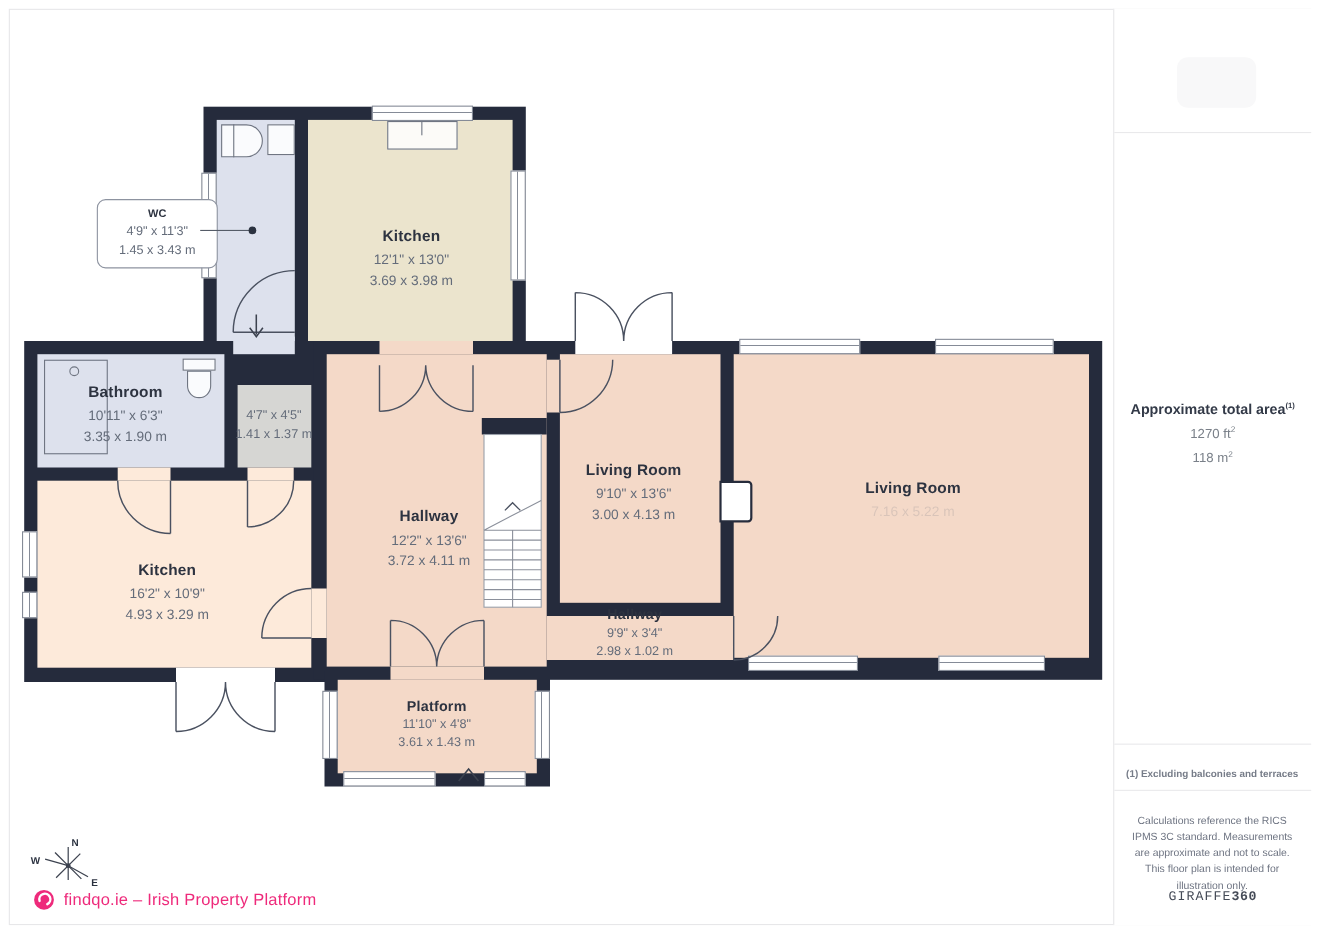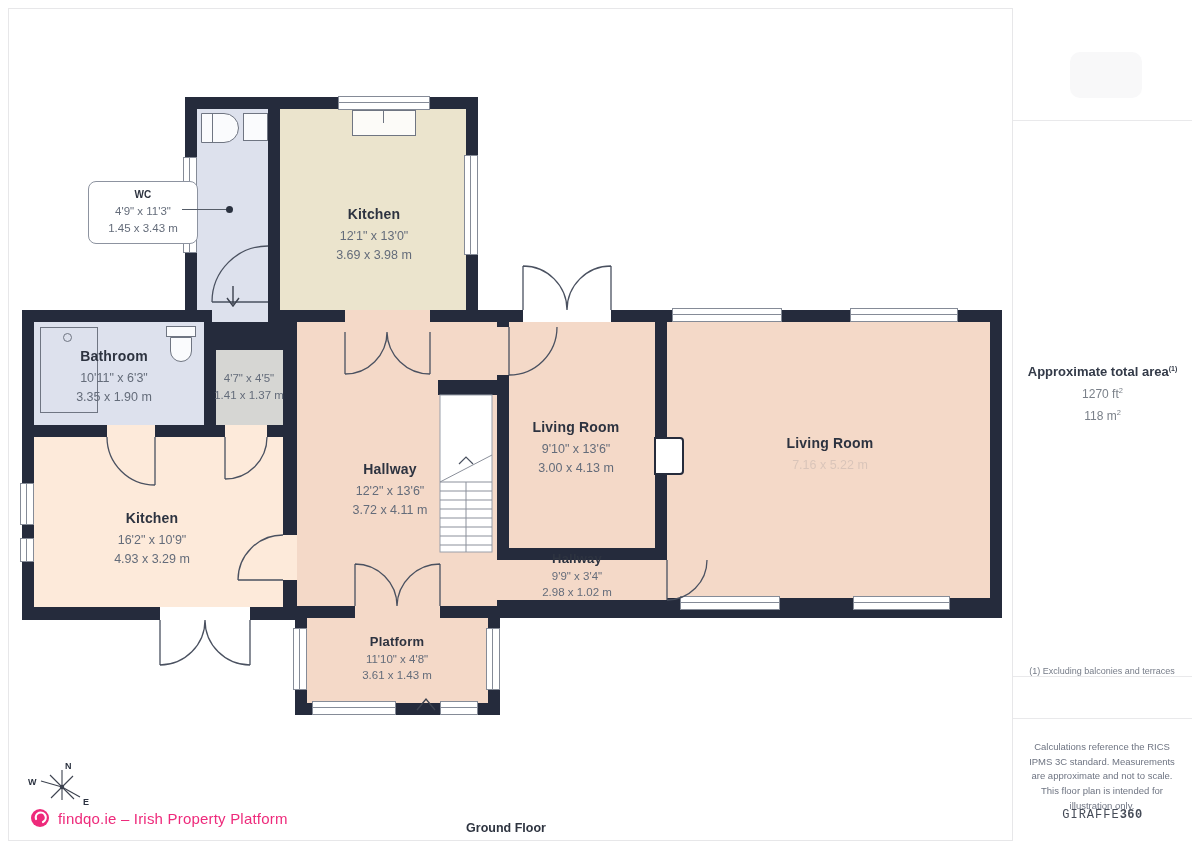--- a/index.html
+++ b/index.html
@@ -202,21 +202,21 @@
   <div class="divider" style="top:120px;"></div>
   <div class="divider" style="top:676px;"></div>
   <div class="divider" style="top:718px;"></div>
 
   <div class="ta" style="top:364px;">
     <div class="ta-title"><span>Approximate total area</span><sup>(1)</sup></div>
     <div class="ta-value"><span>1270 ft</span><sup>2</sup></div>
     <div class="ta-value"><span>118 m</span><sup>2</sup></div>
   </div>
 
-  <div class="footnote" style="top:666px;">(1) Excluding balconies and terraces</div>
+  <div class="footnote" style="top:698px;font-weight:bold;">(1) Excluding balconies and terraces</div>
   <div class="disclaimer" style="top:740px;">Calculations reference the RICS IPMS 3C standard. Measurements are approximate and not to scale. This floor plan is intended for illustration only.</div>
   <div class="giraffe" style="top:808px;font-family:Liberation Mono, monospace;"><span>GIRAFFE</span><b>360</b></div>
 
   <svg class="svg-overlay" style="left:24px;top:760px;" width="80" height="50">
     <g stroke="#3c424f" stroke-width="1.1">
       <line x1="38" y1="27" x2="38" y2="10"></line>
       <line x1="38" y1="27" x2="38" y2="40"></line>
       <line x1="38" y1="27" x2="17" y2="21"></line>
       <line x1="38" y1="27" x2="56" y2="37"></line>
       <line x1="26" y1="15" x2="50" y2="39"></line>
@@ -229,14 +229,13 @@
   </svg>
 
   <div class="brandrow">
     <svg width="20" height="20">
       <circle cx="10" cy="10" r="9" fill="#ee2a7b"></circle>
       <path d="M6,11 A5,5 0 1 1 13,14" stroke="#ffffff" stroke-width="2.2" fill="none" stroke-linecap="round"></path>
     </svg>
     <span class="brand-text">findqo.ie – Irish Property Platform</span>
   </div>
 
-  <div class="floorcap">Ground Floor</div>
 </div>
 
 </body></html>

